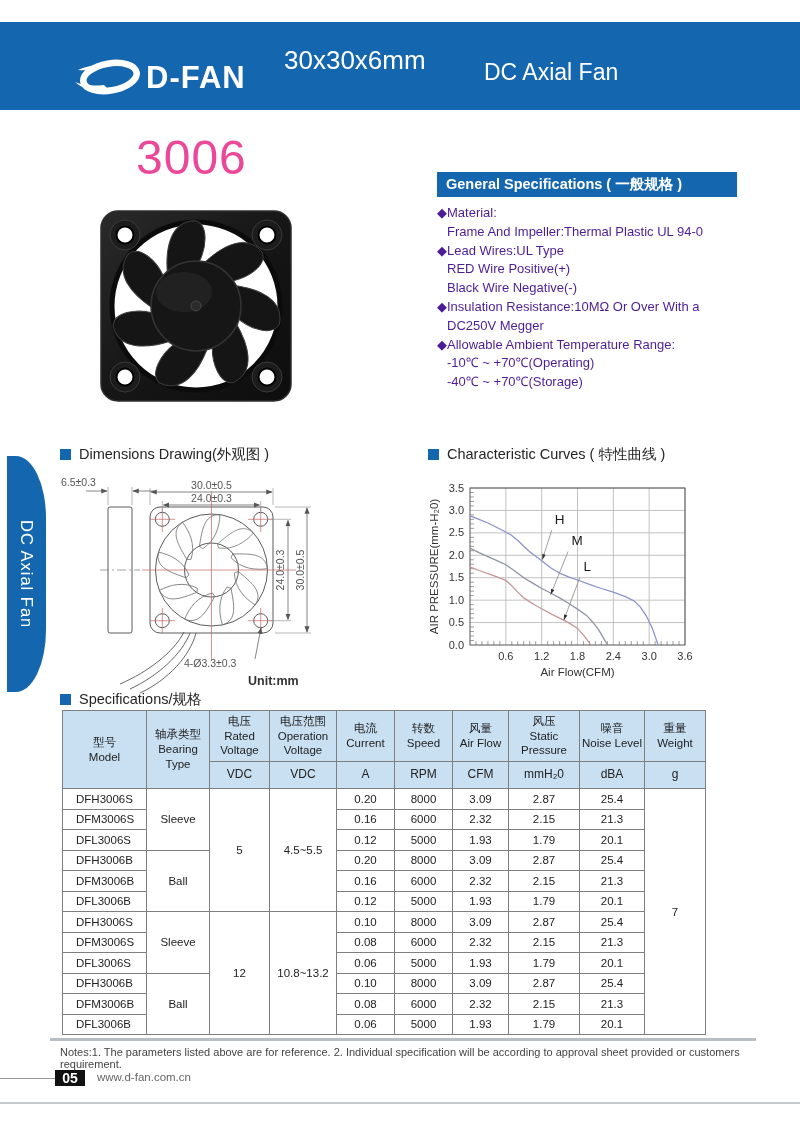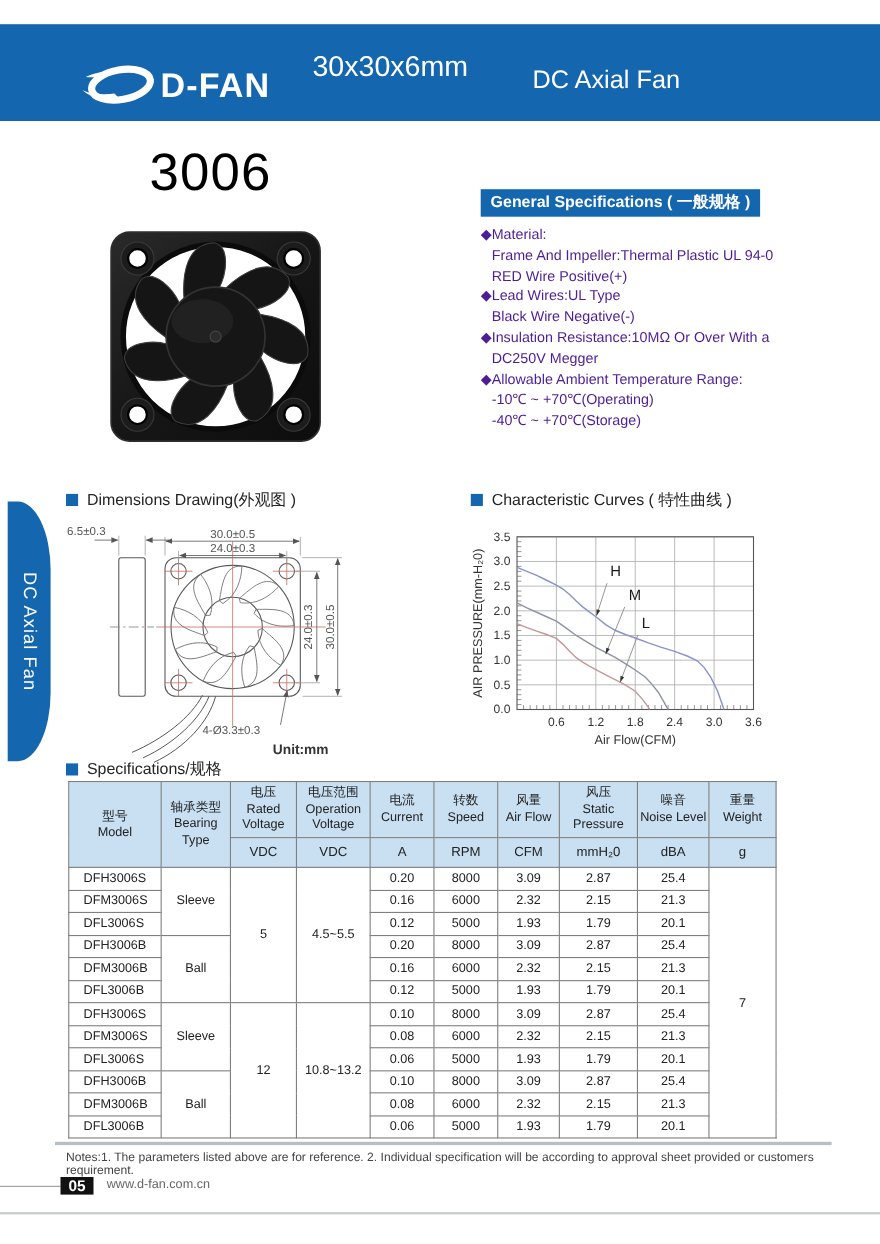--- a/index.html
+++ b/index.html
@@ -12,25 +12,25 @@
   .logo-text{color:#ffffff;font-size:31px;font-weight:bold;letter-spacing:1px;margin-left:6px;}
   .hdr-title{position:absolute;left:284px;top:23px;color:#fff;font-size:26px;font-weight:400;}
   .hdr-sub{position:absolute;left:484px;top:37px;color:#fff;font-size:23px;font-weight:400;}
 
   
   .side-tab{position:absolute;left:7px;top:456px;width:39px;height:236px;background:#1467ae;
             border-radius:0 30px 30px 0 / 0 62px 62px 0;display:flex;align-items:center;justify-content:center;}
   .side-tab-label{writing-mode:vertical-rl;color:#fff;font-size:16.5px;letter-spacing:1px;white-space:nowrap;}
 
   
-  .model-no{position:absolute;left:136px;top:130px;font-size:48px;color:#000000;letter-spacing:1px;}
+  .model-no{position:absolute;left:136px;top:130px;font-size:48px;color:#ec4899;letter-spacing:1px;}
   .fan-photo{position:absolute;left:98px;top:208px;}
 
   
-  .gs-bar{position:absolute;left:437px;top:172px;width:254px;height:25px;background:#1467ae;
+  .gs-bar{position:absolute;left:437px;top:172px;width:300px;height:25px;background:#1467ae;
           color:#fff;font-size:14.5px;font-weight:600;line-height:25px;padding-left:9px;box-sizing:border-box;}
   .gs-list{position:absolute;left:437px;top:204px;width:330px;font-size:13px;line-height:18.8px;color:#4c1d95;}
   .spec-line.cont{padding-left:10px;}
 
   
   .sec-title{position:absolute;font-size:14.5px;font-weight:500;color:#252525;display:flex;align-items:center;}
   .sec-sq{display:inline-block;width:11px;height:11px;background:#1467ae;margin-right:8px;flex:0 0 auto;}
   #sec-dim{left:60px;top:445px;}
   #sec-curve{left:428px;top:445px;}
   #sec-spec{left:60px;top:690px;}
@@ -120,22 +120,22 @@
         <circle cx="27" cy="169" r="8.5" fill="#ffffff" stroke="#000" stroke-width="2"></circle>
       <circle cx="169" cy="169" r="15" fill="#1c1c1c" stroke="#3a3a3a"></circle>
         <circle cx="169" cy="169" r="8.5" fill="#ffffff" stroke="#000" stroke-width="2"></circle>
     </g>
   </svg>
 
   <div class="gs-bar">General Specifications ( 一般规格 )</div>
   <div class="gs-list" id="gs-list">
       <div class="spec-line">◆Material:</div>
       <div class="spec-line cont">Frame And Impeller:Thermal Plastic UL 94-0</div>
+      <div class="spec-line">◆Lead Wires:UL Type</div>
       <div class="spec-line cont">RED Wire Positive(+)</div>
-      <div class="spec-line">◆Lead Wires:UL Type</div>
       <div class="spec-line cont">Black Wire Negative(-)</div>
       <div class="spec-line">◆Insulation Resistance:10MΩ Or Over With a</div>
       <div class="spec-line cont">DC250V Megger</div>
       <div class="spec-line">◆Allowable Ambient Temperature Range:</div>
       <div class="spec-line cont">-10℃ ~ +70℃(Operating)</div>
       <div class="spec-line cont">-40℃ ~ +70℃(Storage)</div>
     </div>
 
   <div class="sec-title" id="sec-curve">
     <span class="sec-sq"></span>

